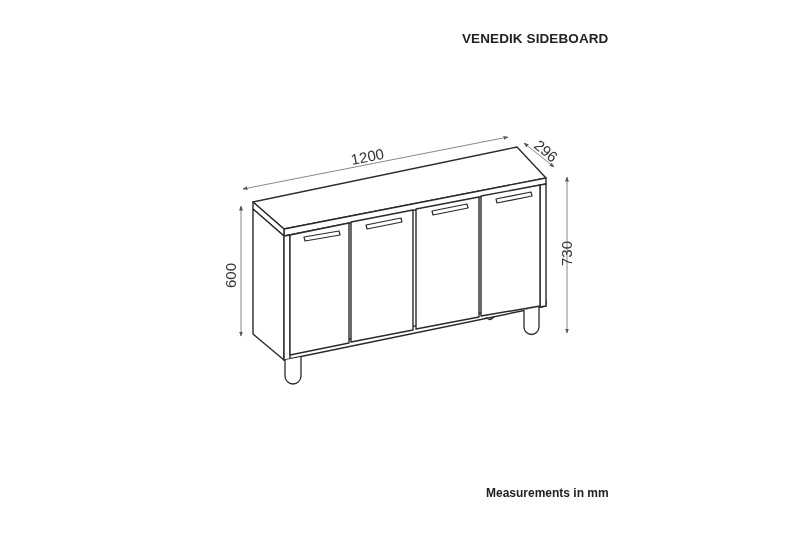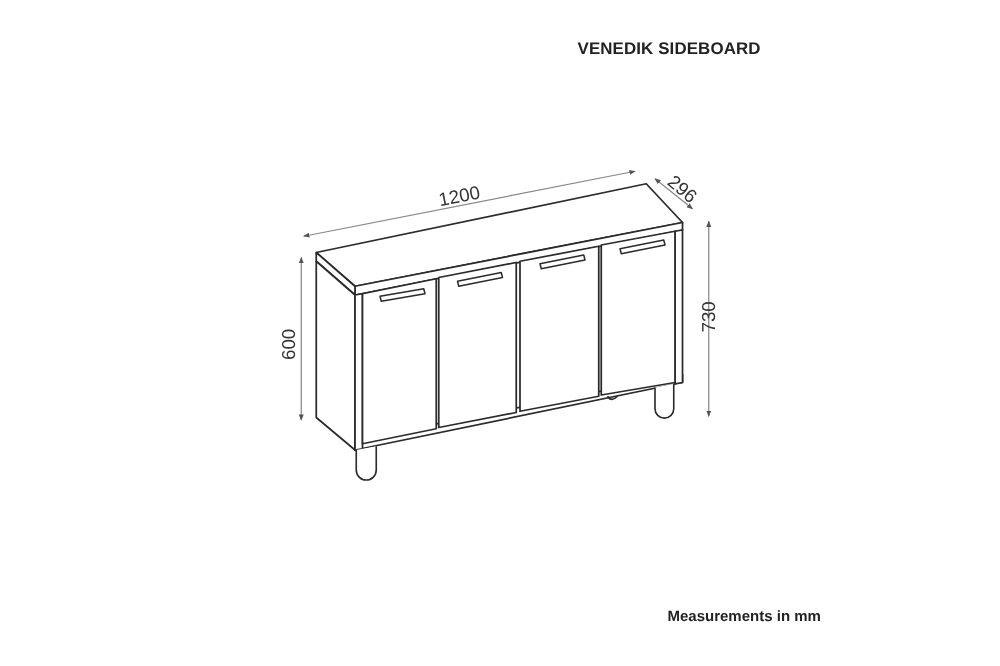--- a/index.html
+++ b/index.html
@@ -1,21 +1,21 @@
 <!DOCTYPE html>
 <html><head>
 <meta charset="utf-8">
 <style>
   html, body { margin: 0; padding: 0; background: #ffffff; }
   body { width: 800px; height: 533px; position: relative; overflow: hidden;
          font-family: "Liberation Sans", "DejaVu Sans", sans-serif; }
   .title { position: absolute; left: 462px; top: 31px; font-size: 13.5px; font-weight: bold;
            color: #222222; letter-spacing: 0.1px; white-space: nowrap; }
   .note { position: absolute; left: 486px; top: 486px; font-size: 12px; font-weight: bold;
-          color: #222222; white-space: nowrap; margin-left: 48px; }
+          color: #222222; white-space: nowrap; }
   svg.drawing { position: absolute; left: 0; top: 0; }
   .dimtxt { font-family: "Liberation Sans", "DejaVu Sans", sans-serif; font-size: 15px; fill: #333333; }
 </style>
 </head>
 <body>
 
 <div class="title">VENEDIK SIDEBOARD</div>
 
 <svg class="drawing" width="800" height="533" viewBox="0 0 800 533">
   <defs>

